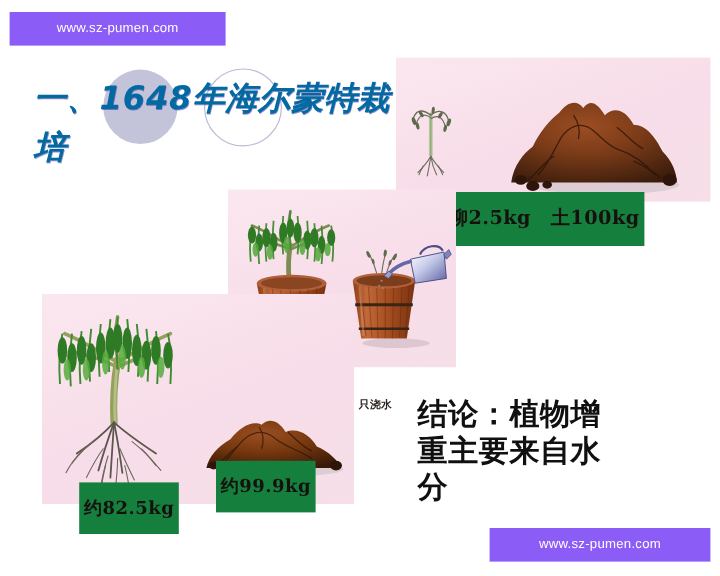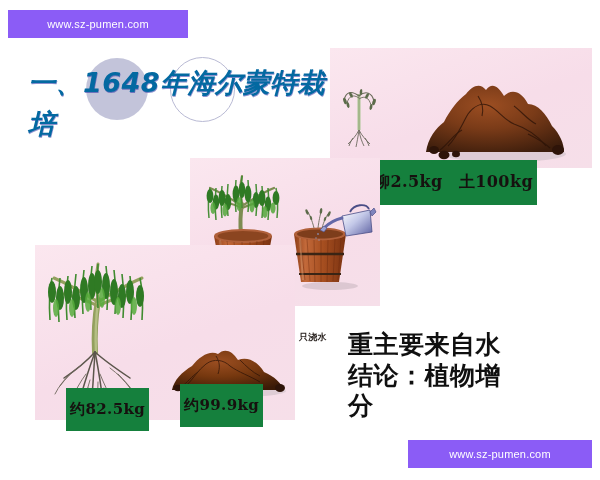--- a/index.html
+++ b/index.html
@@ -83,21 +83,21 @@
     background: #15803d;
     color: #16110f;
     font-family: "DejaVu Serif", serif;
     font-size: 15px;
     font-weight: bold;
     letter-spacing: .4px;
     white-space: nowrap;
     padding: 12px 4px;
   }
   #label-soil-top { left: 370px; top: 160px; font-size: 16px; }
-  #label-tree-bot { left: 66px;  top: 388px; }
+  #label-tree-bot { left: 66px;  top: 402px; }
   #label-soil-bot { left: 180px; top: 384px; }
 
   .small-label {
     position: absolute;
     color: #2a2320;
     font-family: "DejaVu Sans", sans-serif;
     font-size: 9px;
     font-weight: bold;
     letter-spacing: .3px;
     white-space: nowrap;
@@ -469,20 +469,20 @@
         <ellipse cx="29" cy="53" rx="3.2" ry="2.6"></ellipse>
         <ellipse cx="114" cy="50" rx="5" ry="4"></ellipse>
       </g>
     </svg>
   </div>
 
   <div class="kg-label" id="label-tree-bot">约82.5kg</div>
   <div class="kg-label" id="label-soil-bot">约99.9kg</div>
 
   <div id="conclusion">
+    <span class="ln">结论：植物增</span>
     <span class="ln">重主要来自水</span>
-    <span class="ln">结论：植物增</span>
     <span class="ln">分</span>
   </div>
 
   <div class="watermark" id="wm-bot">www.sz-pumen.com</div>
 
 </div>
 
 </body></html>

